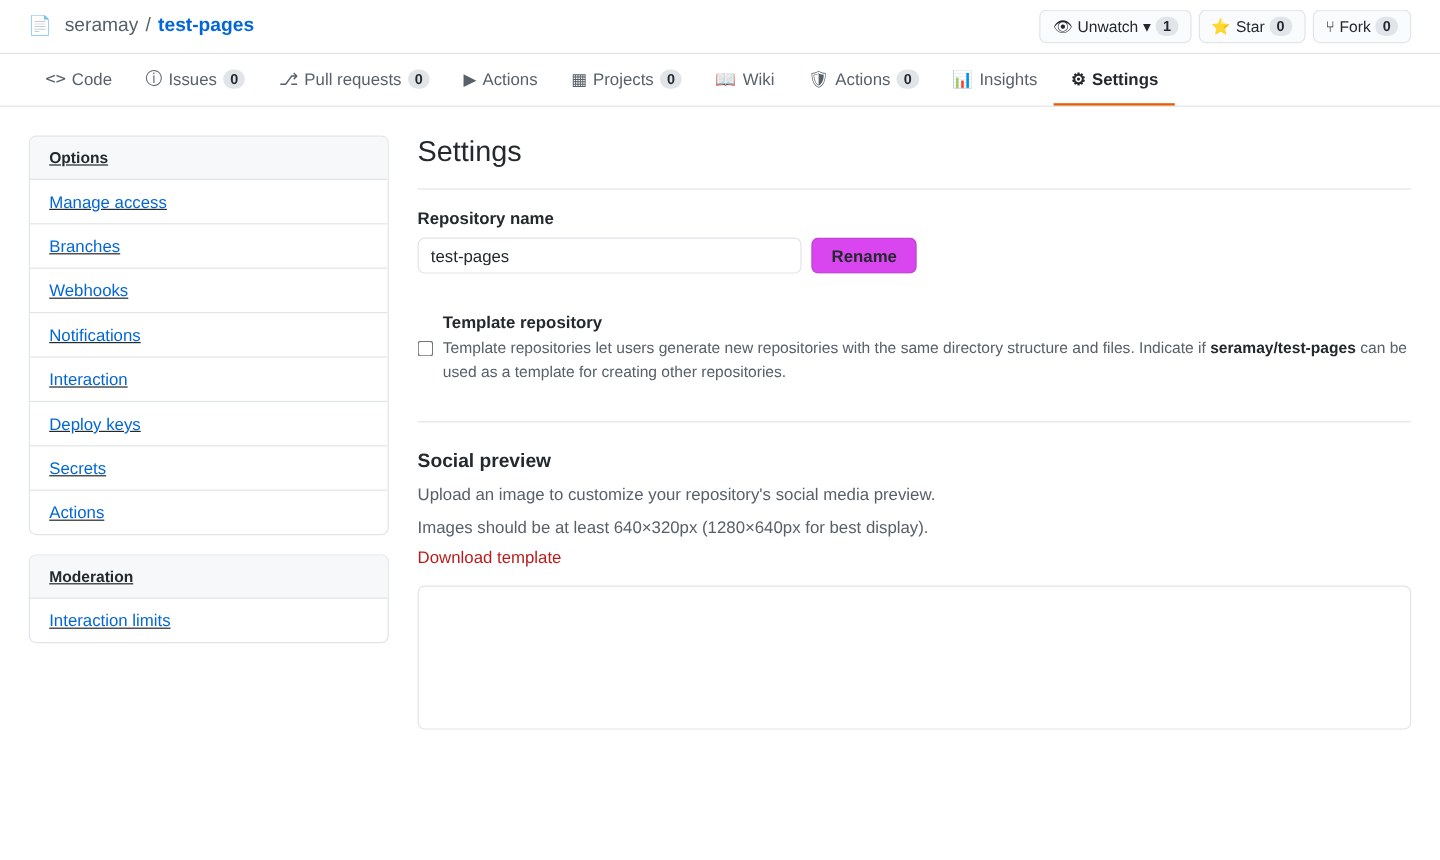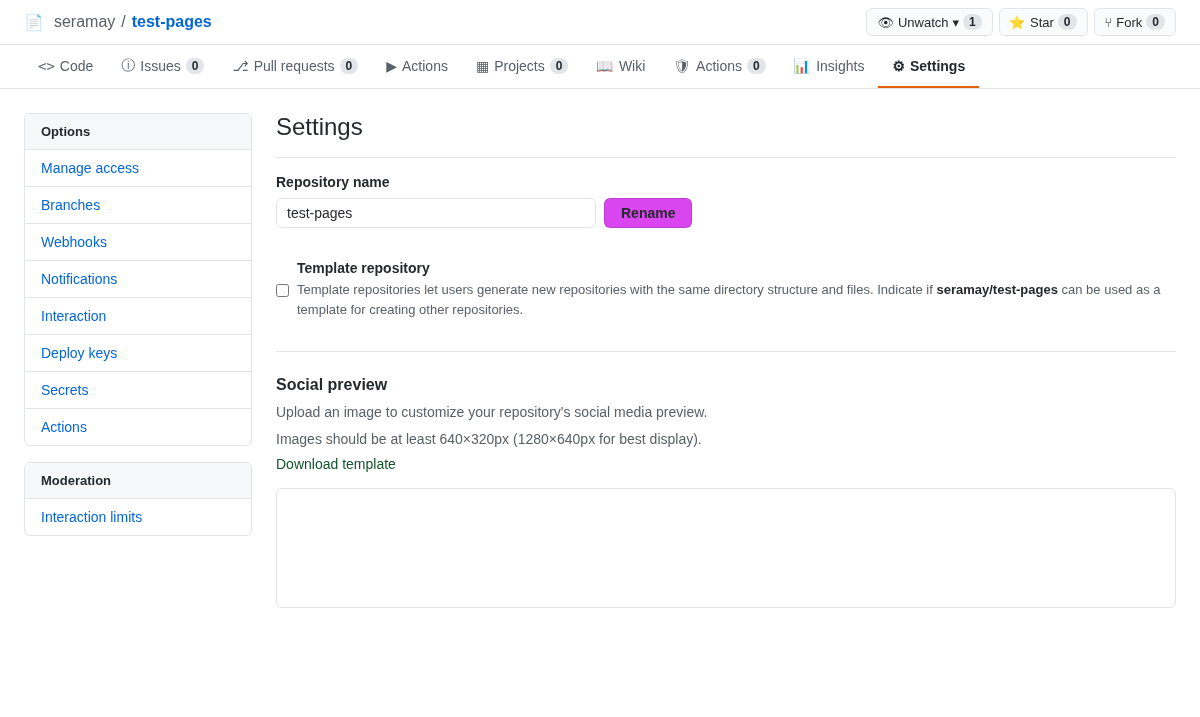--- a/index.html
+++ b/index.html
@@ -18,21 +18,21 @@
 
     
     .nav-tabs { display: flex; align-items: center; padding: 0 24px; border-bottom: 1px solid #e1e4e8; overflow-x: auto; }
     .nav-tab { display: flex; align-items: center; gap: 5px; padding: 12px 14px; font-size: 14px; color: #586069; text-decoration: none; border-bottom: 2px solid transparent; margin-bottom: -1px; cursor: pointer; white-space: nowrap; }
     .nav-tab.active { color: #24292e; font-weight: 600; border-bottom: 2px solid #e36209; }
 
     
     .page-layout { display: flex; padding: 24px; gap: 24px; max-width: 1200px; }
 
     
-    .sidebar { width: 228px; flex-shrink: 0; }
+    .sidebar { width: 300px; flex-shrink: 0; text-decoration: underline; }
     .sidebar-section { border: 1px solid #e1e4e8; border-radius: 6px; margin-bottom: 16px; overflow: hidden; }
     .sidebar-section-title { padding: 10px 16px; font-weight: 600; font-size: 13px; background: #f6f8fa; color: #24292e; border-bottom: 1px solid #e1e4e8; }
     .sidebar-item { display: block; padding: 10px 16px; font-size: 14px; color: #0366d6; text-decoration: none; border-bottom: 1px solid #e1e4e8; cursor: pointer; }
     .sidebar-item:last-child { border-bottom: none; }
 
     
     .main-content { flex: 1; }
     .page-title { font-size: 24px; font-weight: 300; margin-bottom: 16px; padding-bottom: 16px; border-bottom: 1px solid #e1e4e8; }
 
     
@@ -46,21 +46,21 @@
     
     .checkbox-row { display: flex; align-items: center; gap: 8px; margin-bottom: 8px; }
     .checkbox-row input[type="checkbox"] { margin-top: 2px; flex-shrink: 0; }
     .checkbox-label { font-weight: 600; font-size: 14px; }
     .checkbox-description { font-size: 13px; color: #586069; margin-top: 4px; line-height: 1.5; }
     .checkbox-description .highlight { font-weight: 600; color: #24292e; }
 
     
     .section-heading { font-weight: 600; font-size: 16px; margin-bottom: 8px; }
     .section-desc { color: #586069; font-size: 14px; line-height: 1.5; margin-bottom: 6px; }
-    .download-link { color: #14532d; text-decoration: none; font-size: 14px; }
+    .download-link { color: #b91c1c; text-decoration: none; font-size: 14px; }
     .preview-box { border: 1px solid #e1e4e8; border-radius: 6px; margin-top: 16px; height: 120px; background: #fff; }
 
     
     .section-divider { border: none; border-top: 1px solid #e1e4e8; margin: 24px 0; }
   </style>
 </head>
 <body>
 
 <div class="header">
   <div class="header-left">

